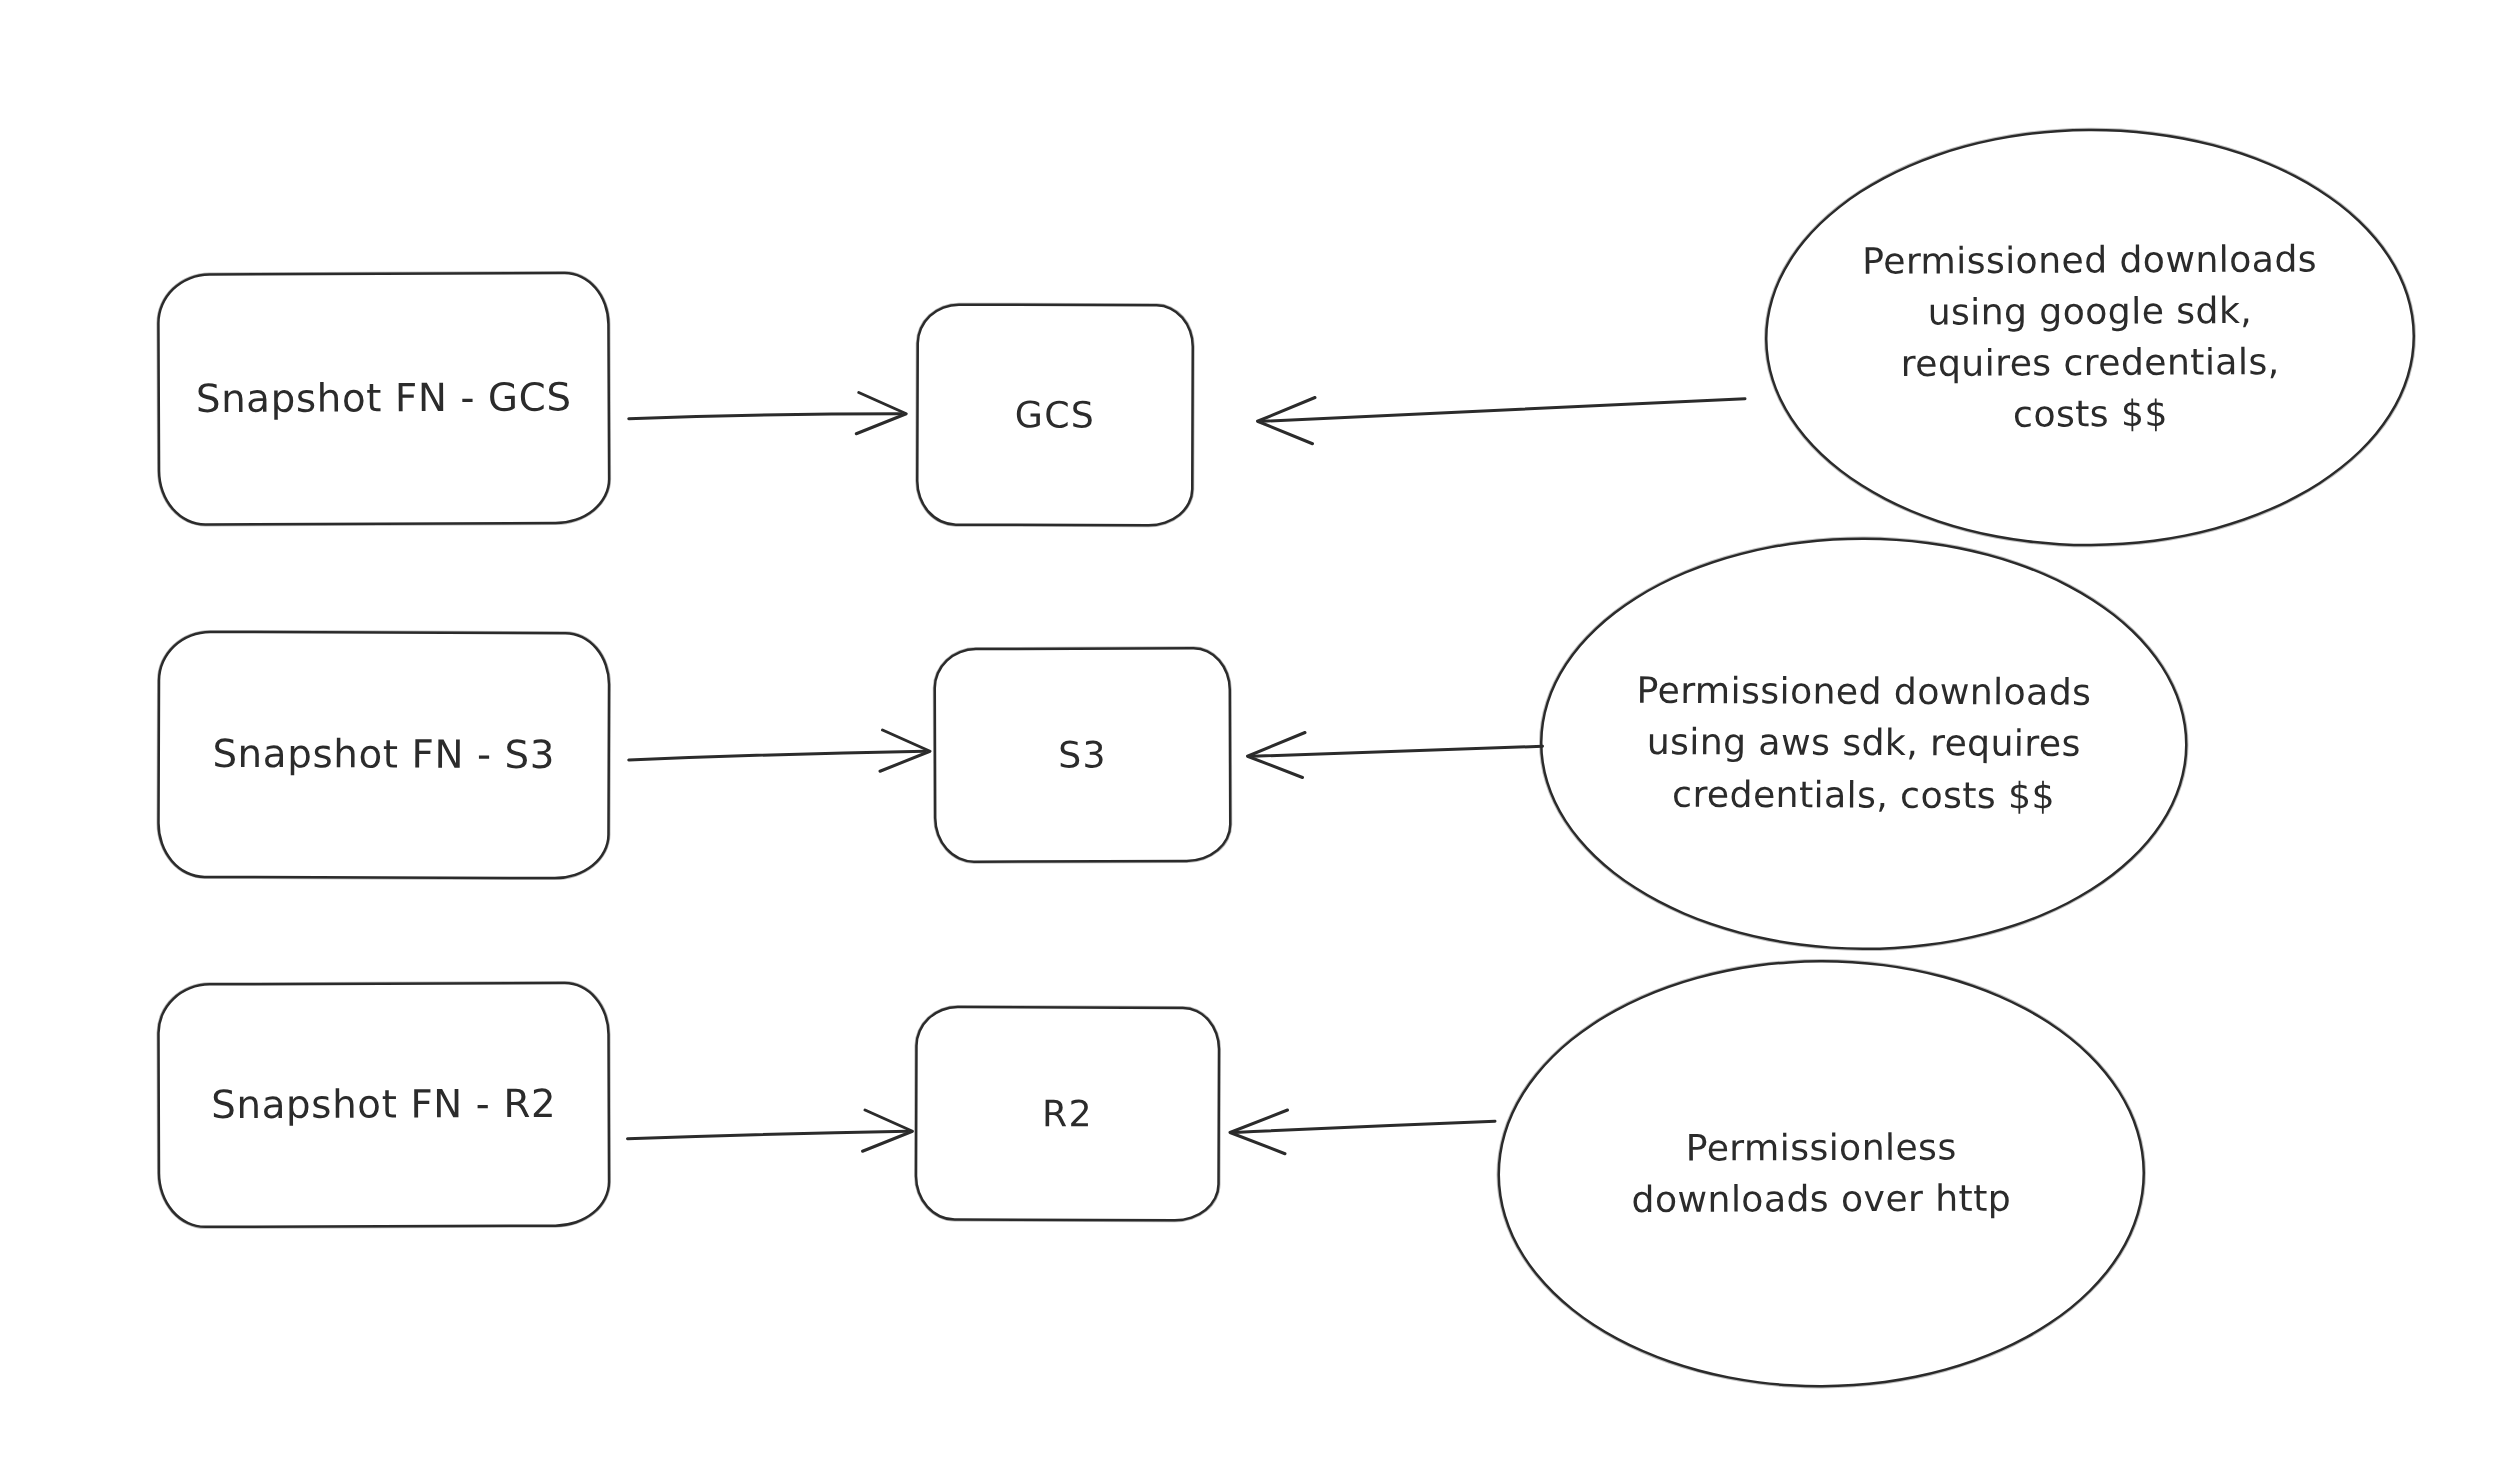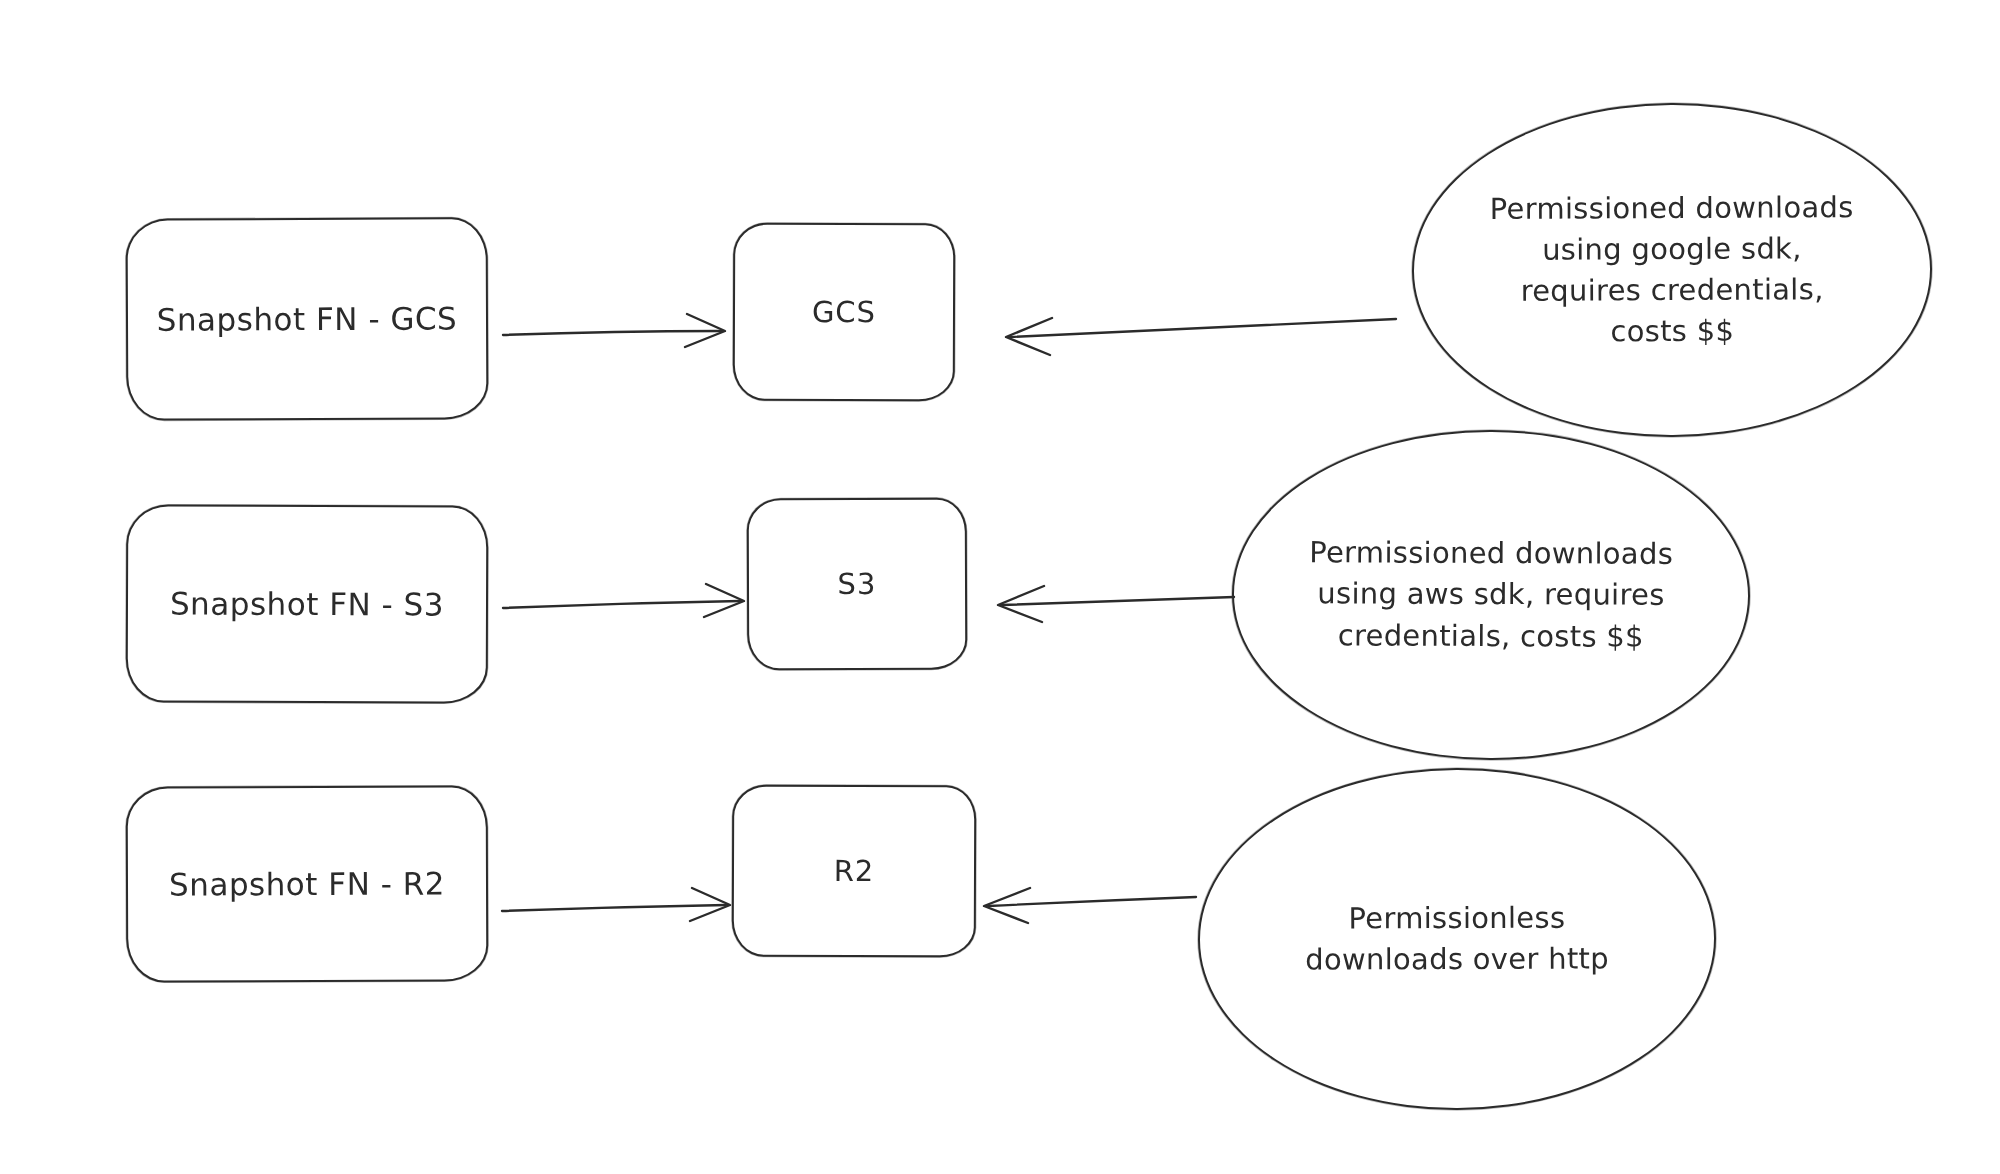--- a/index.html
+++ b/index.html
@@ -26,20 +26,21 @@
     background: #ffffff;
     box-sizing: border-box;
   }
   .rect-big {
     border-radius: 42px 36px 44px 38px / 40px 42px 36px 44px;
     box-shadow: 0 0 0 0.6px rgba(43,43,43,0.35);
   }
   .rect-small {
     border-radius: 34px 30px 36px 32px / 32px 34px 30px 36px;
     box-shadow: 0 0 0 0.6px rgba(43,43,43,0.35);
+    margin-top: 20px;
   }
   .ellipse {
     border-radius: 50%;
     box-shadow: 0 0 0 0.8px rgba(43,43,43,0.3);
   }
   .node-label {
     font-size: 31px;
     letter-spacing: 0.5px;
     white-space: nowrap;
   }
@@ -51,21 +52,21 @@
     font-size: 29px;
     line-height: 1.42;
     white-space: pre-line;
     letter-spacing: 0.3px;
     padding: 0 40px;
   }
   .r1-src { left: 126px; top: 218px; width: 362px; height: 202px; transform: rotate(-0.25deg); }
   .r1-tgt { left: 733px; top: 223px; width: 222px; height: 178px; transform: rotate(0.2deg); }
   .r1-note { left: 1412px; top: 103px; width: 520px; height: 334px; transform: rotate(-0.3deg); }
   .r2-src { left: 126px; top: 505px; width: 362px; height: 198px; transform: rotate(0.2deg); }
-  .r2-tgt { left: 747px; top: 498px; width: 220px; height: 172px; transform: rotate(-0.2deg); }
+  .r2-tgt { left: 747px; top: 498px; width: 238px; height: 172px; transform: rotate(-0.2deg); }
   .r2-note { left: 1232px; top: 430px; width: 518px; height: 330px; transform: rotate(0.25deg); }
   .r3-src { left: 126px; top: 786px; width: 362px; height: 196px; transform: rotate(-0.2deg); }
   .r3-tgt { left: 732px; top: 785px; width: 244px; height: 172px; transform: rotate(0.2deg); }
   .r3-note { left: 1198px; top: 768px; width: 518px; height: 342px; transform: rotate(-0.2deg); }
   .arrow-layer {
     position: absolute;
     left: 0; top: 0;
     width: 2000px;
     height: 1174px;
     pointer-events: none;

